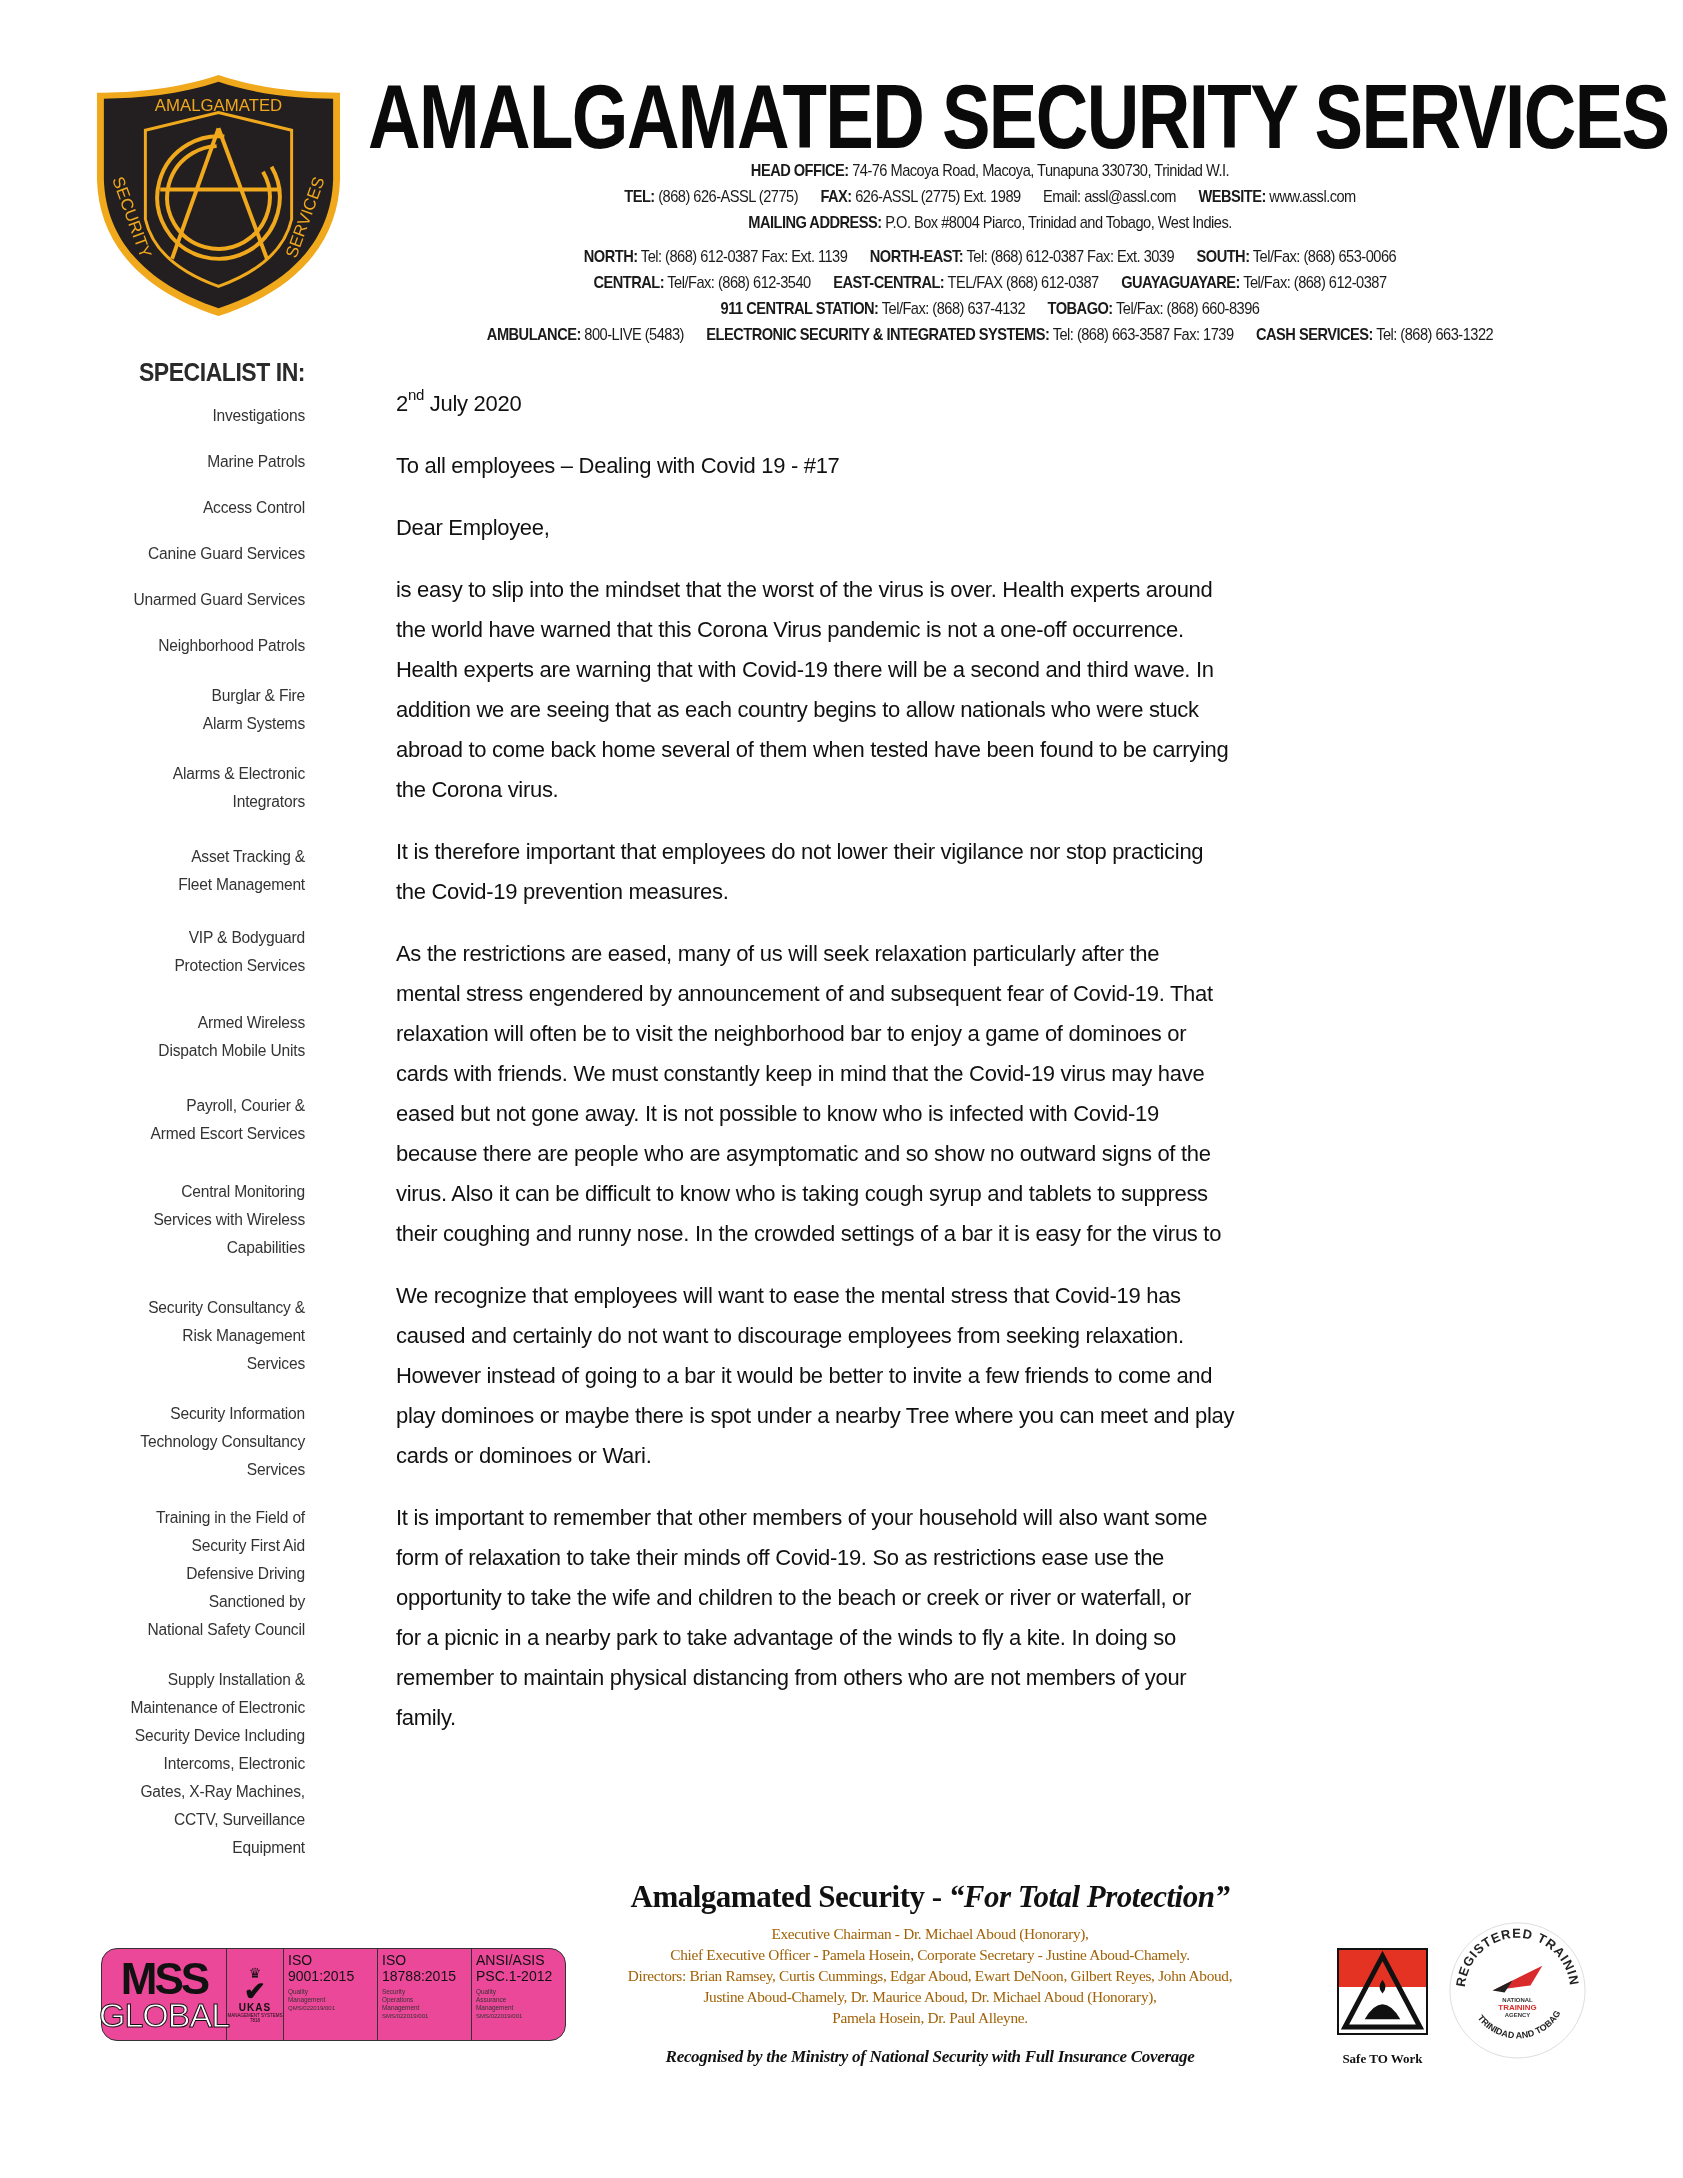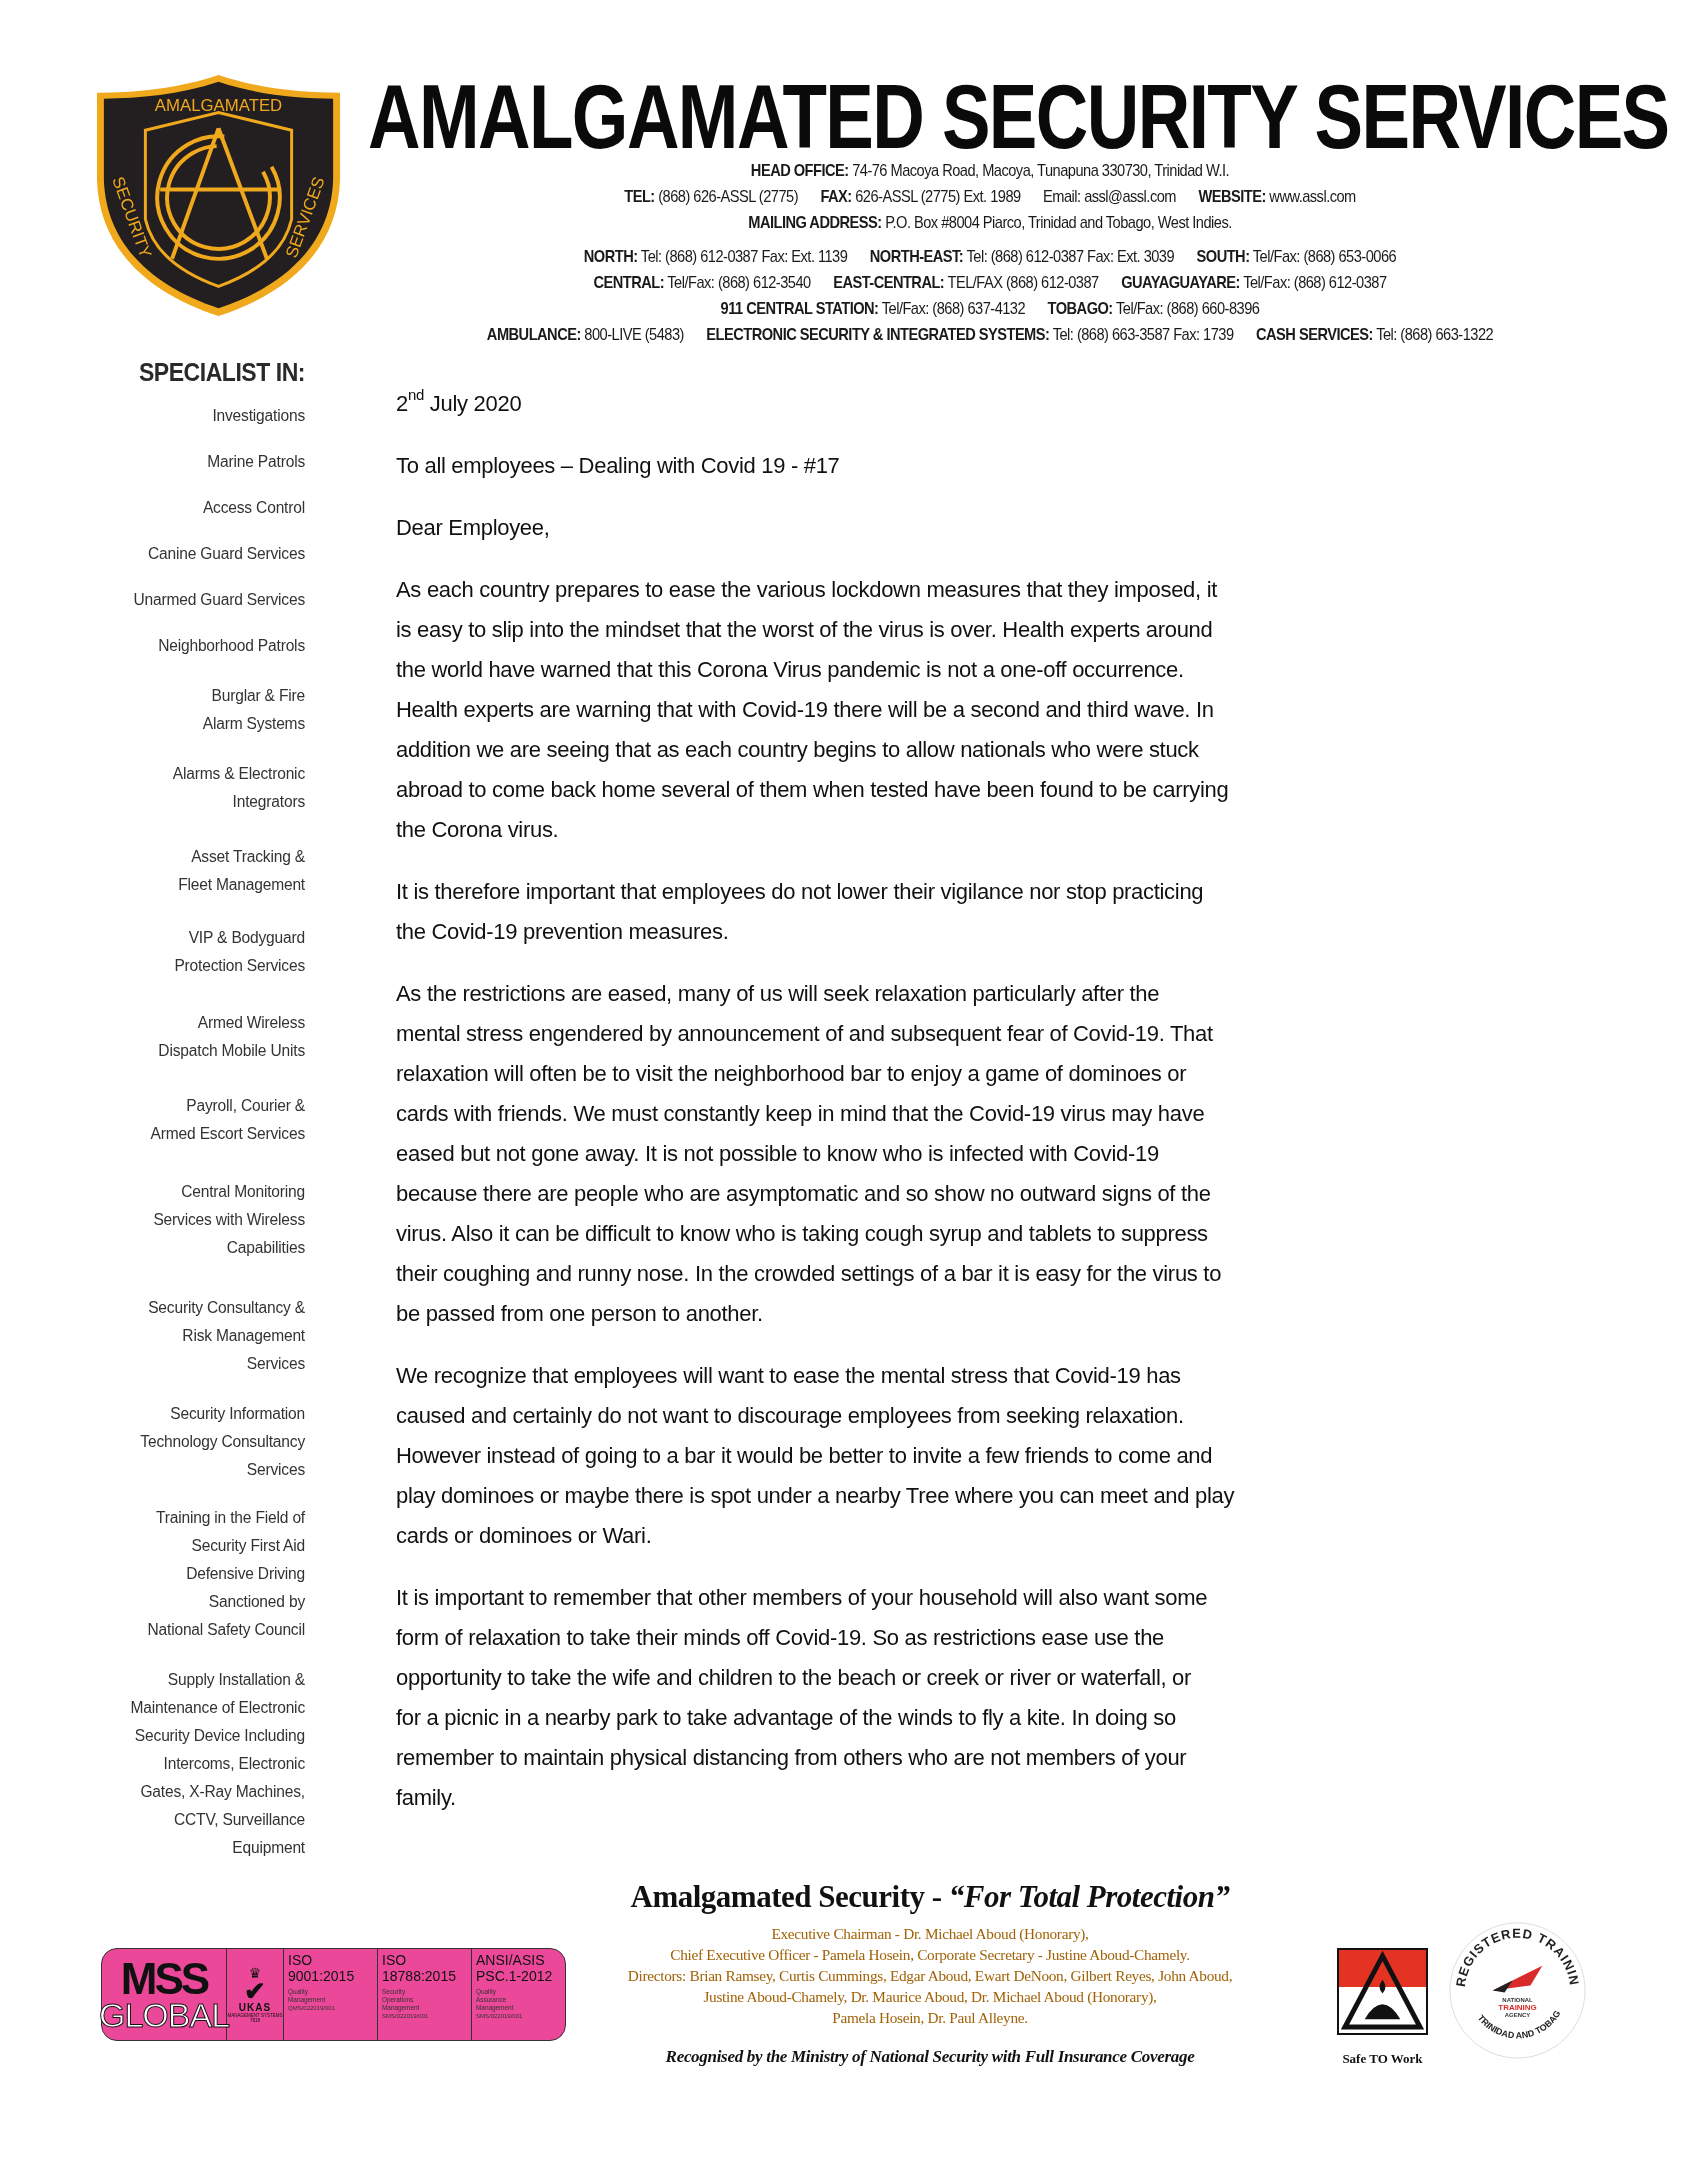--- a/index.html
+++ b/index.html
@@ -171,42 +171,40 @@
 CCTV, Surveillance
 Equipment</div>
 </div>
 
 <div class="letter">
   <div class="date"><span>2</span><sup>nd</sup> <span>July 2020</span></div>
   <div class="subject">To all employees – Dealing with Covid 19 - #17</div>
   <div class="salutation">Dear Employee,</div>
 
   <div class="para">
-    <span>As each country prepares to ease the various lockdown measures that they imposed, it</span>
       <span>is easy to slip into the mindset that the worst of the virus is over. Health experts around</span>
       <span>the world have warned that this Corona Virus pandemic is not a one-off occurrence.</span>
       <span>Health experts are warning that with Covid-19 there will be a second and third wave. In</span>
       <span>addition we are seeing that as each country begins to allow nationals who were stuck</span>
       <span>abroad to come back home several of them when tested have been found to be carrying</span>
       <span>the Corona virus.</span>
   </div>
   <div class="para">
     <span>It is therefore important that employees do not lower their vigilance nor stop practicing</span>
       <span>the Covid-19 prevention measures.</span>
   </div>
   <div class="para">
     <span>As the restrictions are eased, many of us will seek relaxation particularly after the</span>
       <span>mental stress engendered by announcement of and subsequent fear of Covid-19. That</span>
       <span>relaxation will often be to visit the neighborhood bar to enjoy a game of dominoes or</span>
       <span>cards with friends. We must constantly keep in mind that the Covid-19 virus may have</span>
       <span>eased but not gone away. It is not possible to know who is infected with Covid-19</span>
       <span>because there are people who are asymptomatic and so show no outward signs of the</span>
       <span>virus. Also it can be difficult to know who is taking cough syrup and tablets to suppress</span>
       <span>their coughing and runny nose. In the crowded settings of a bar it is easy for the virus to</span>
-      <span>be passed from one person to another.</span>
   </div>
   <div class="para">
     <span>We recognize that employees will want to ease the mental stress that Covid-19 has</span>
       <span>caused and certainly do not want to discourage employees from seeking relaxation.</span>
       <span>However instead of going to a bar it would be better to invite a few friends to come and</span>
       <span>play dominoes or maybe there is spot under a nearby Tree where you can meet and play</span>
       <span>cards or dominoes or Wari.</span>
   </div>
   <div class="para">
     <span>It is important to remember that other members of your household will also want some</span>

